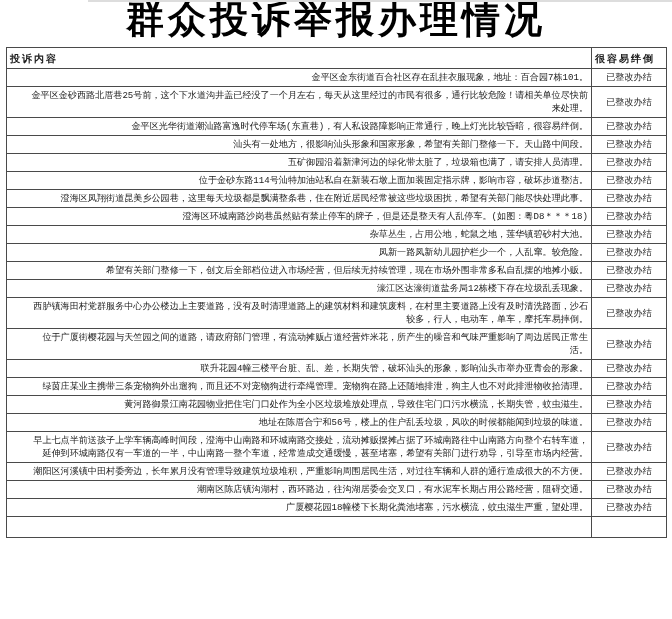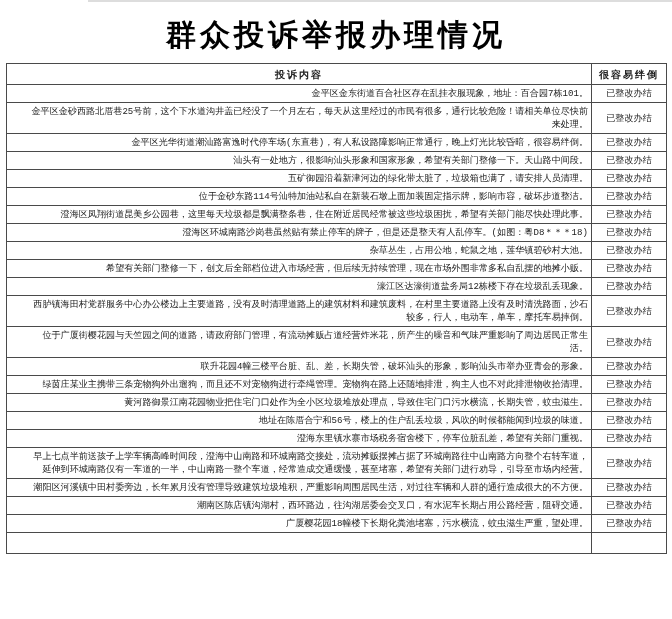--- a/index.html
+++ b/index.html
@@ -7,25 +7,25 @@
     width:672px;height:619px;overflow:hidden;position:relative;
     background:#ffffff;
     font-family:"DejaVu Sans",sans-serif;
     color:#1c1c1c;
   }
   .top-strip{
     position:absolute;top:0;left:88px;right:0;height:2px;
     background:#dddddd;
   }
   h1.page-title{
-    margin:16px 0 9px 0;
+    margin:0 0 9px 0;
     text-align:center;
     font-family:"DejaVu Serif","DejaVu Sans",serif;
     font-weight:900;
-    font-size:30px;
+    font-size:38px;
     line-height:38px;
     letter-spacing:4px;
     color:#000000;
   }
   table.complaints{
     border-collapse:collapse;
     table-layout:fixed;
     width:661px;
     margin-left:6px;
     font-size:9.1px;
@@ -34,21 +34,21 @@
   table.complaints th,
   table.complaints td{
     border:1px solid #4a4a4a;
     padding:2px 3px;
     vertical-align:middle;
     overflow:hidden;
   }
   th{
     font-weight:bold;
     font-size:10px;
-    text-align:center;
+    text-align:left;
     letter-spacing:2px;
     height:16px;
     color:#222222;
     font-family:Liberation Serif, serif;
   }
   td.content-cell{
     text-indent:2em;
     text-align:right;
     word-break:break-all;
     font-family:Liberation Mono, monospace;
@@ -107,20 +107,24 @@
       </tr>
       <tr>
         <td class="content-cell">澄海区环城南路沙岗巷虽然贴有禁止停车的牌子，但是还是整天有人乱停车。(如图：粤D8＊＊＊18)</td>
         <td class="result-cell">已整改办结</td>
       </tr>
       <tr>
         <td class="content-cell">杂草丛生，占用公地，蛇鼠之地，莲华镇碧砂村大池。</td>
         <td class="result-cell">已整改办结</td>
       </tr>
       <tr>
+        <td class="content-cell">凤新一路凤新幼儿园护栏少一个，人乱窜。较危险。</td>
+        <td class="result-cell">已整改办结</td>
+      </tr>
+      <tr>
         <td class="content-cell">希望有关部门整修一下，创文后全部档位进入市场经营，但后续无持续管理，现在市场外围非常多私自乱摆的地摊小贩。</td>
         <td class="result-cell">已整改办结</td>
       </tr>
       <tr>
         <td class="content-cell">濠江区达濠街道盐务局12栋楼下存在垃圾乱丢现象。</td>
         <td class="result-cell">已整改办结</td>
       </tr>
       <tr>
         <td class="content-cell">西胪镇海田村党群服务中心办公楼边上主要道路，没有及时清理道路上的建筑材料和建筑废料，在村里主要道路上没有及时清洗路面，沙石较多，行人，电动车，单车，摩托车易摔倒。</td>
         <td class="result-cell">已整改办结</td>
@@ -139,24 +143,20 @@
       </tr>
       <tr>
         <td class="content-cell">黄河路御景江南花园物业把住宅门口处作为全小区垃圾堆放处理点，导致住宅门口污水横流，长期失管，蚊虫滋生。</td>
         <td class="result-cell">已整改办结</td>
       </tr>
       <tr>
         <td class="content-cell">地址在陈厝合宁和56号，楼上的住户乱丢垃圾，风吹的时候都能闻到垃圾的味道。</td>
         <td class="result-cell">已整改办结</td>
       </tr>
       <tr>
-        <td class="content-cell">澄海东里镇水寨市场税务宿舍楼下，停车位脏乱差，希望有关部门重视。</td>
-        <td class="result-cell">已整改办结</td>
-      </tr>
-      <tr>
         <td class="content-cell">早上七点半前送孩子上学车辆高峰时间段，澄海中山南路和环城南路交接处，流动摊贩摆摊占据了环城南路往中山南路方向整个右转车道，延伸到环城南路仅有一车道的一半，中山南路一整个车道，经常造成交通缓慢，甚至堵塞，希望有关部门进行劝导，引导至市场内经营。</td>
         <td class="result-cell">已整改办结</td>
       </tr>
       <tr>
         <td class="content-cell">潮阳区河溪镇中田村委旁边，长年累月没有管理导致建筑垃圾堆积，严重影响周围居民生活，对过往车辆和人群的通行造成很大的不方便。</td>
         <td class="result-cell">已整改办结</td>
       </tr>
       <tr>
         <td class="content-cell">潮南区陈店镇沟湖村，西环路边，往沟湖居委会交叉口，有水泥车长期占用公路经营，阻碍交通。</td>
         <td class="result-cell">已整改办结</td>

